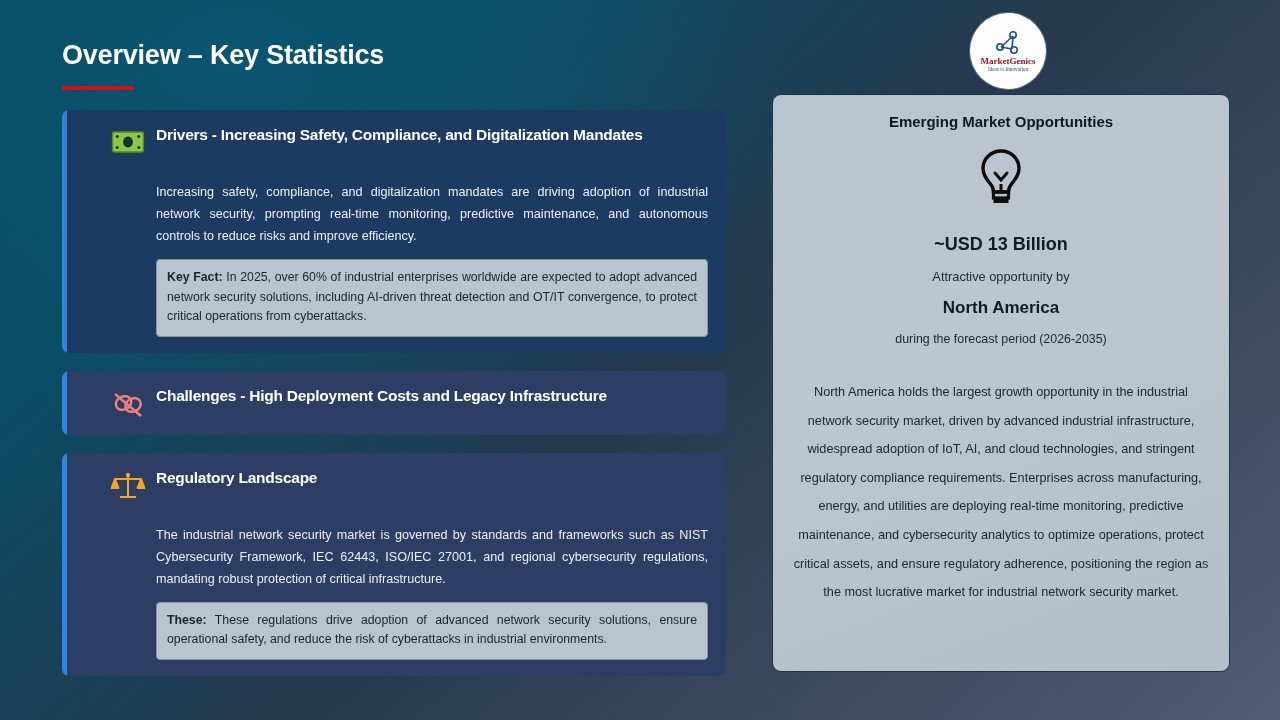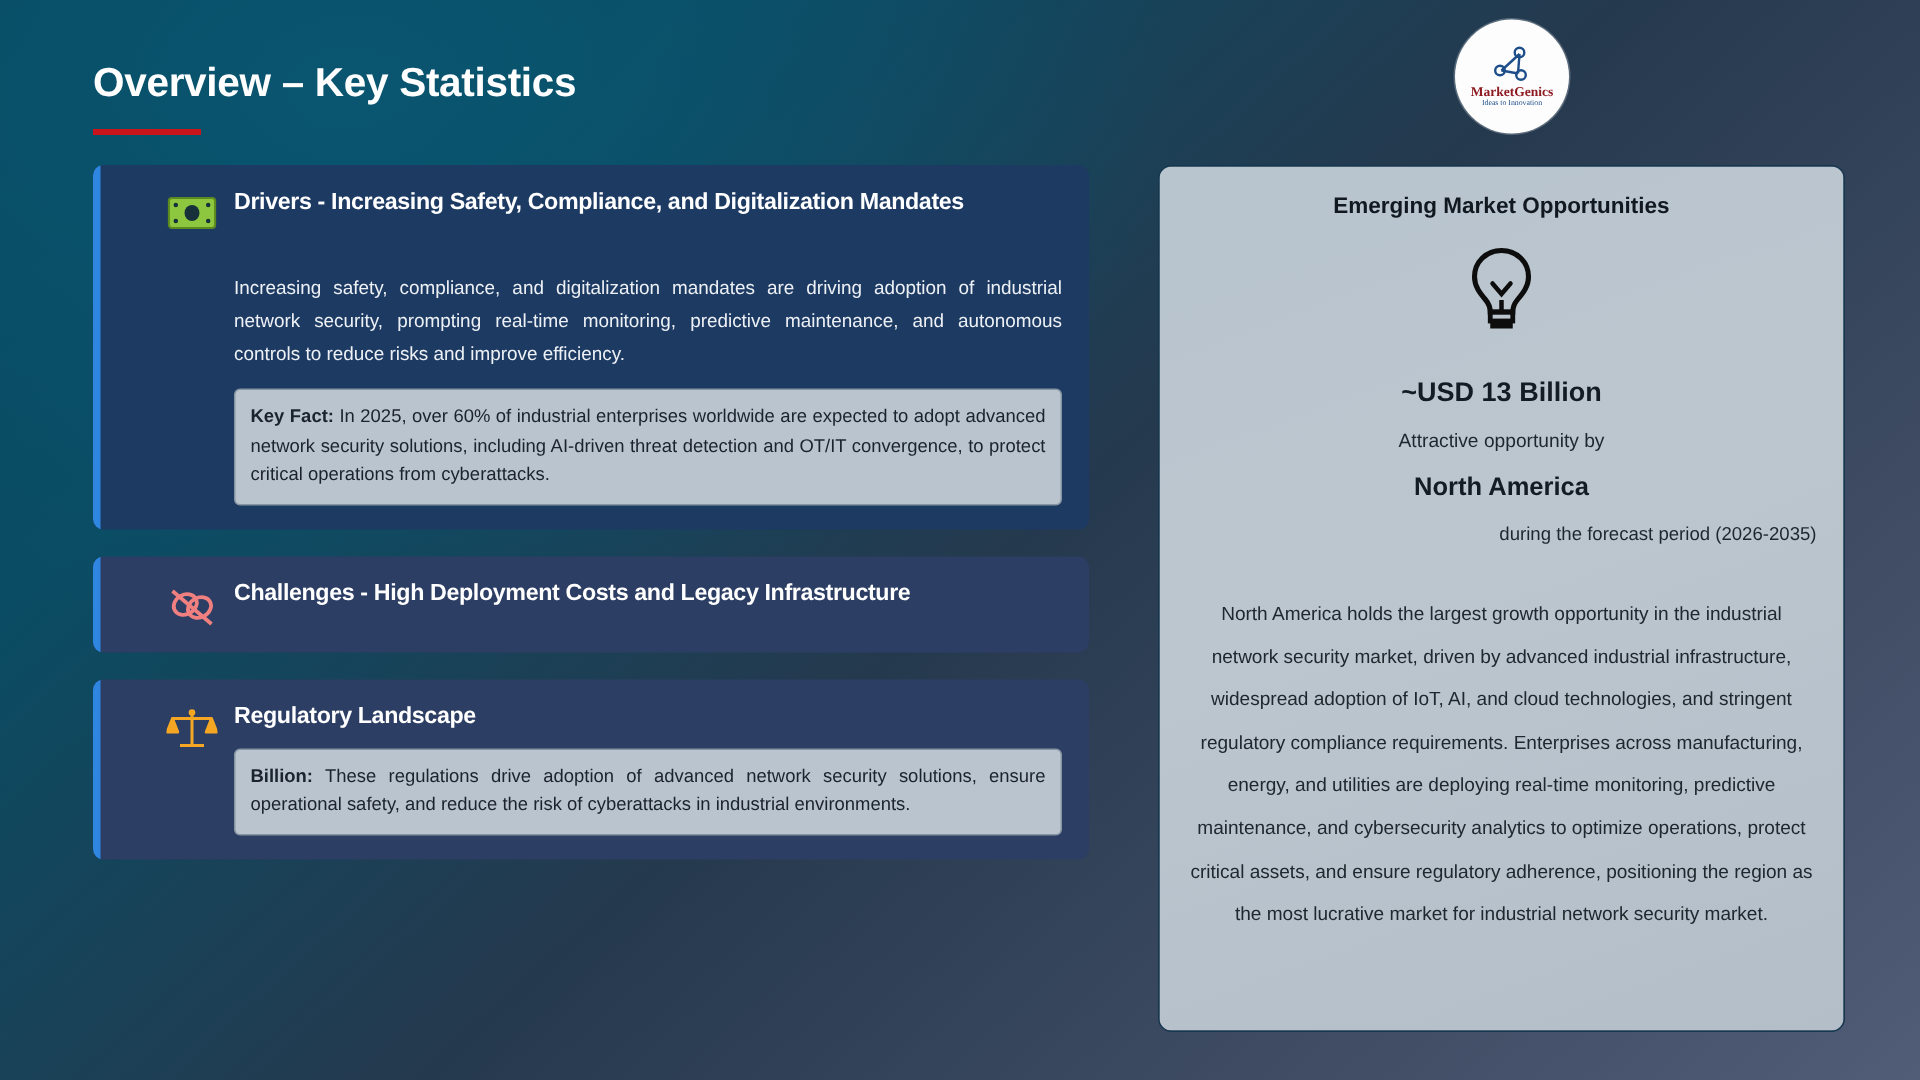--- a/index.html
+++ b/index.html
@@ -128,21 +128,21 @@
   }
   .callout b { font-weight: bold; }
 
   #card-drivers   { background: #1d3a63; }
   #card-challenges{ background: #2c3e63; }
   #card-regulatory{ background: #2c3e63; }
 
   
   #right-panel {
     position: absolute;
-    left: 772px; top: 110px;
+    left: 772px; top: 94px;
     width: 458px; height: 578px;
     background: linear-gradient(160deg, #b8c4ce 0%, #bcc6cf 45%, #b3bec8 100%);
     border: 1px solid #16384f;
     border-radius: 9px;
     color: #17202a;
     padding: 12px 18px 10px 18px;
     text-align: center;
   }
   #rp-heading {
     font-size: 15px;
@@ -165,21 +165,20 @@
   #rp-region {
     font-size: 17px;
     font-weight: bold;
     color: #131b24;
     margin-top: 14px;
   }
   #rp-region-sub {
     font-size: 12.4px;
     color: #1e272f;
     margin-top: 14px;
-    text-align: right;
   }
   #rp-paragraph {
     font-size: 12.7px;
     line-height: 28.6px;
     color: #20282f;
     margin-top: 32px;
     text-align: center;
     padding: 0 2px;
   }
 </style>
@@ -257,22 +256,23 @@
             <line x1="4" y1="8" x2="30" y2="8"></line>
             <line x1="9" y1="26" x2="25" y2="26"></line>
             <path d="M4 8 L0.5 17 L7.5 17 Z" fill="#f5a623"></path>
             <path d="M30 8 L26.5 17 L33.5 17 Z" fill="#f5a623"></path>
           </g>
           <circle cx="17" cy="4" r="2.2" fill="#f5a623"></circle>
         </svg>
       </div>
       <div class="card-main">
         <div class="card-title">Regulatory Landscape</div>
+        <div class="card-text">The industrial network security market is governed by standards and frameworks such as NIST Cybersecurity Framework, IEC 62443, ISO/IEC 27001, and regional cybersecurity regulations, mandating robust protection of critical infrastructure.</div>
         <div class="callout">
-          <b>Billion:</b><span> These regulations drive adoption of advanced network security solutions, ensure operational safety, and reduce the risk of cyberattacks in industrial environments.</span>
+          <b>These:</b><span> These regulations drive adoption of advanced network security solutions, ensure operational safety, and reduce the risk of cyberattacks in industrial environments.</span>
         </div>
       </div>
     </div>
   </div>
 
 </div>
 
 <div id="right-panel">
 
   <div id="rp-heading">Emerging Market Opportunities</div>

